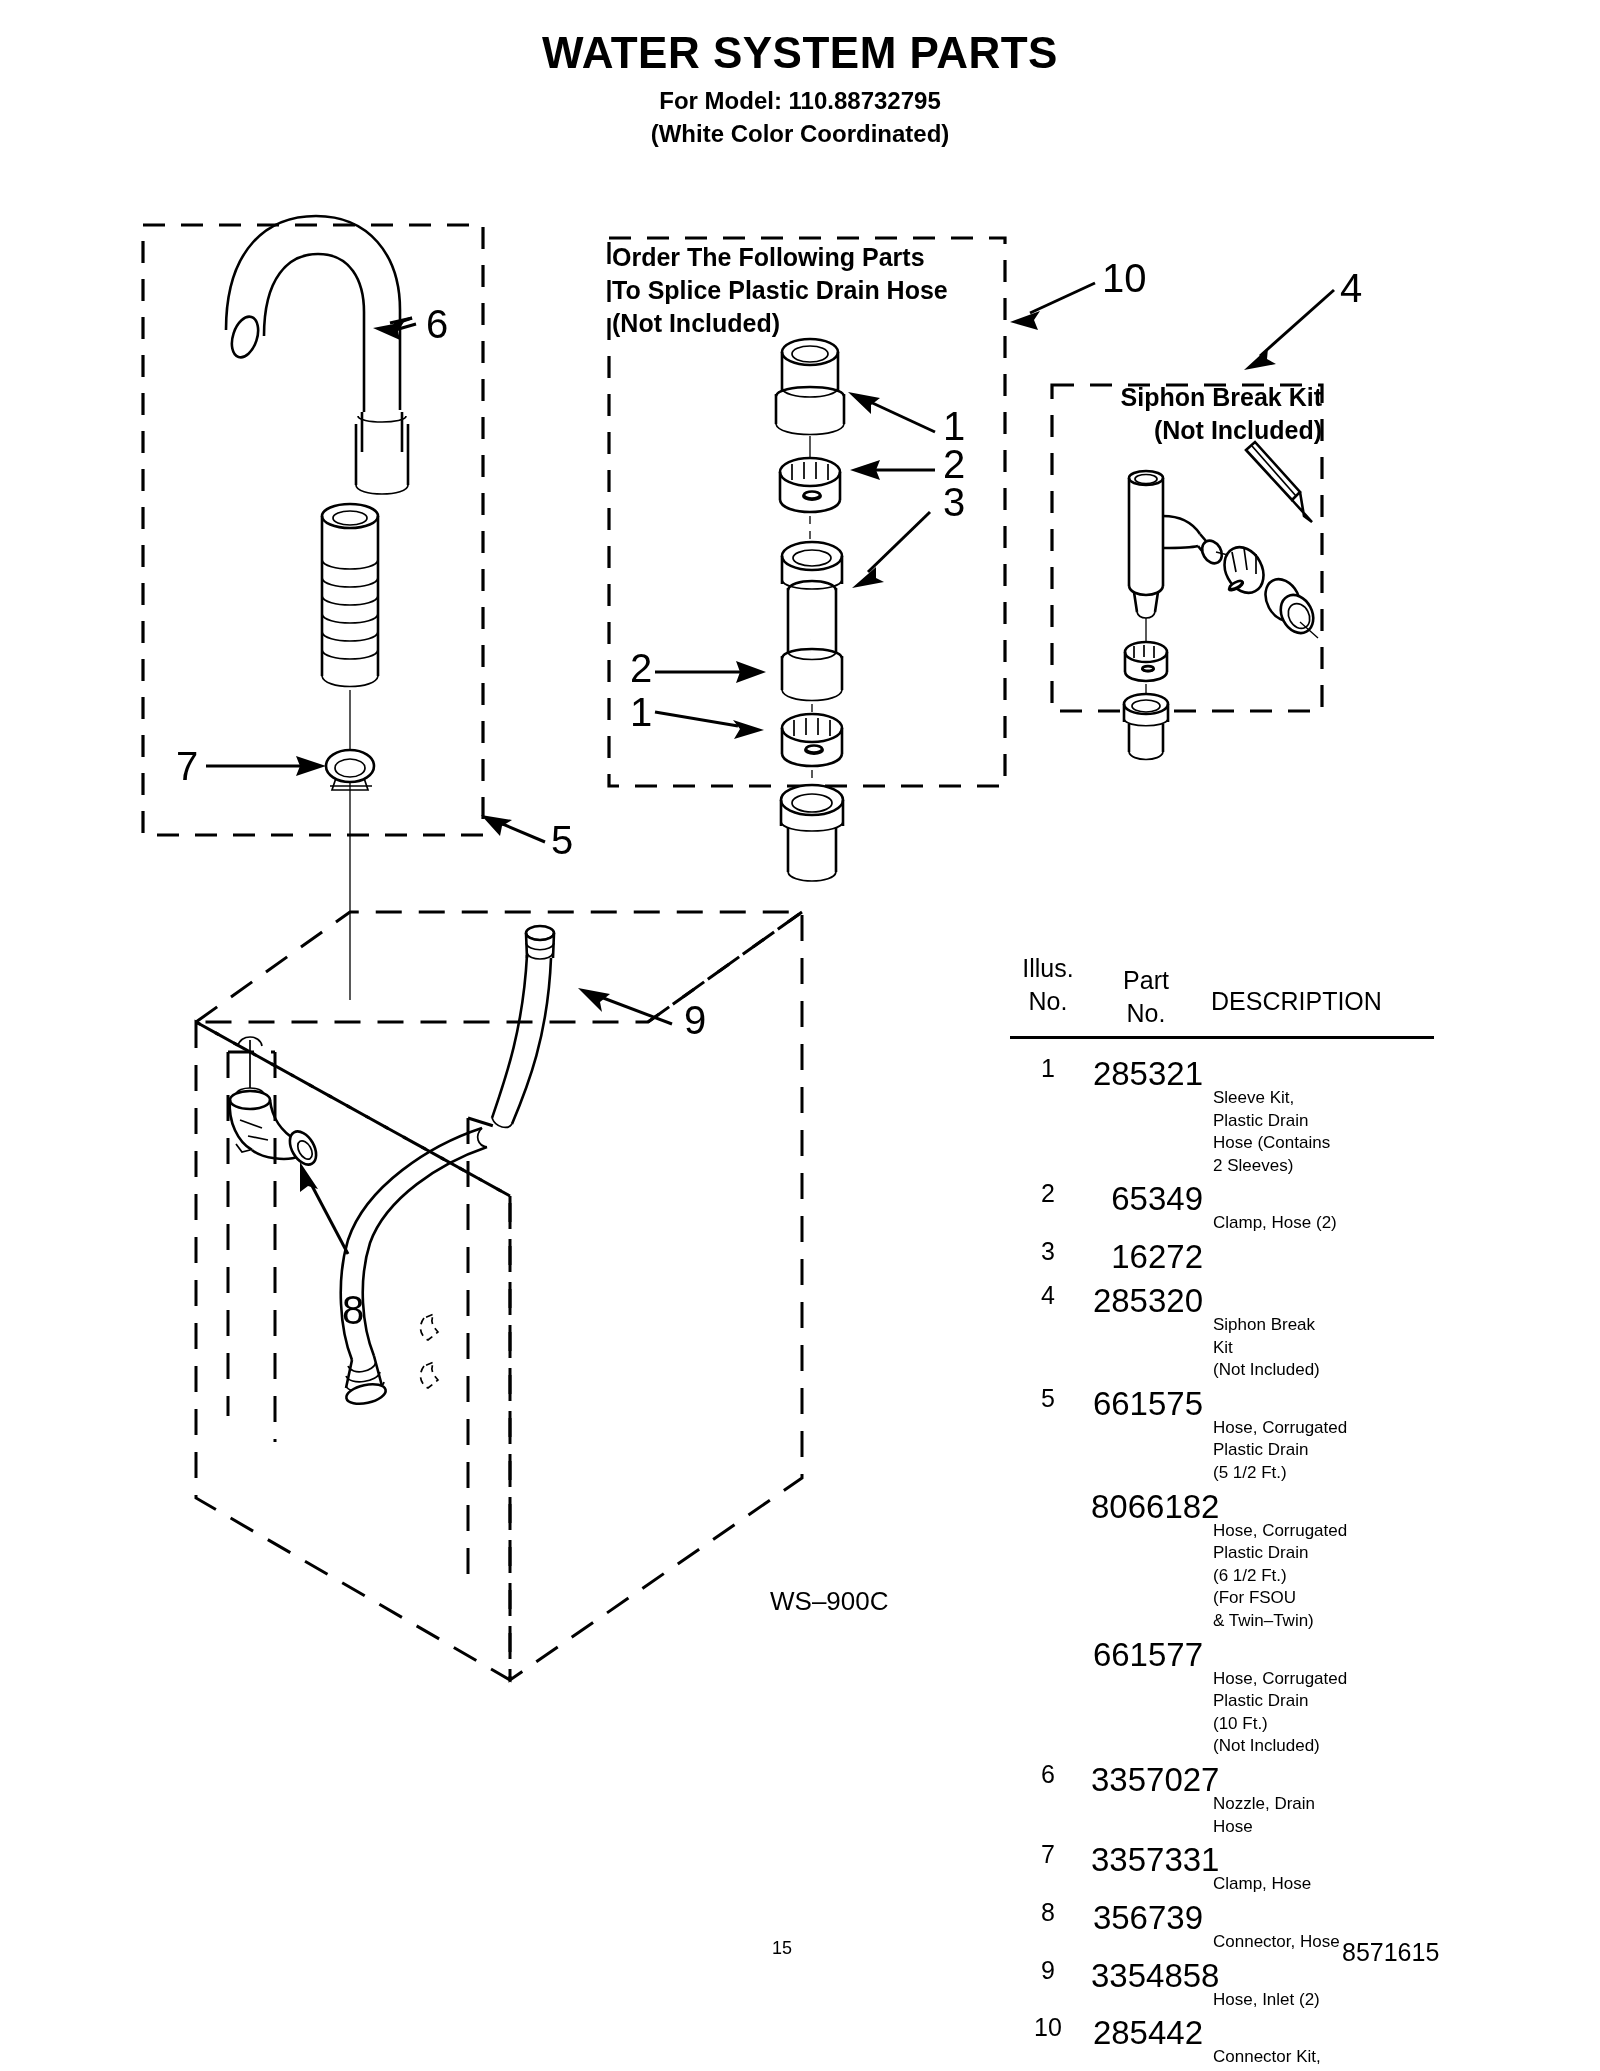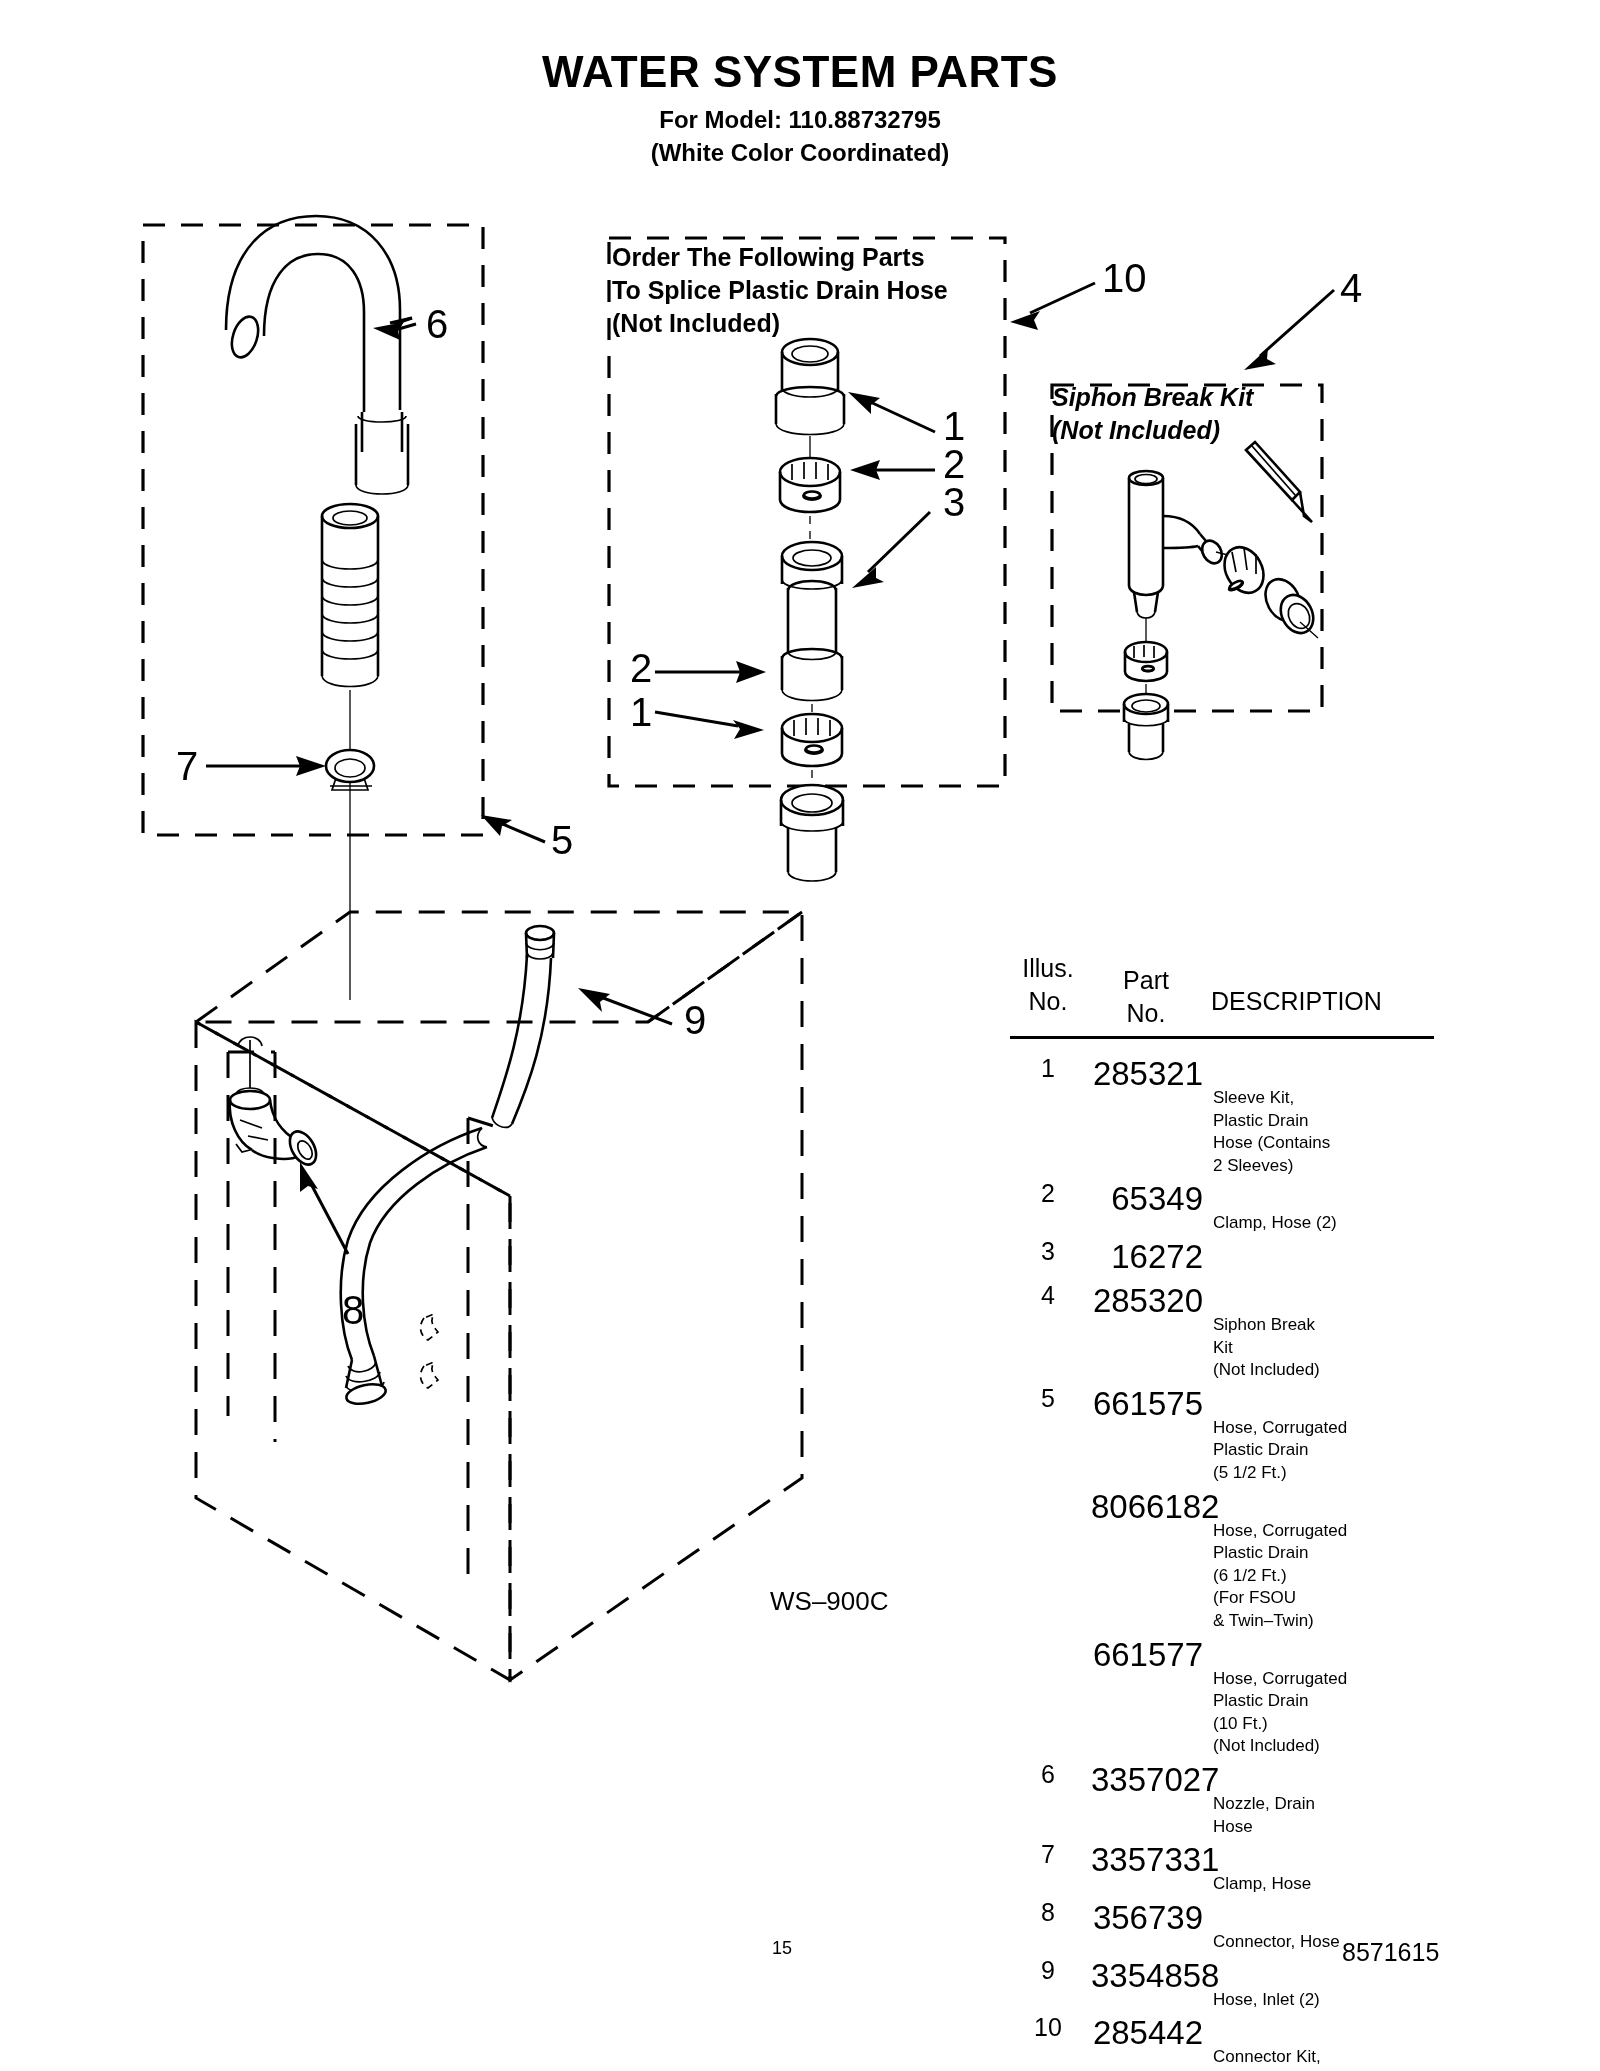--- a/index.html
+++ b/index.html
@@ -20,21 +20,21 @@
     overflow: hidden;
   }
 
   
   .header { position: absolute; left: 0; top: 0; width: 1600px; text-align: center; }
   .title {
     font-size: 44px;
     font-weight: bold;
     letter-spacing: 0.5px;
     margin: 0;
-    padding-top: 49px;
+    padding-top: 30px;
     line-height: 1.05;
   }
   .subtitle {
     font-size: 24px;
     font-weight: bold;
     margin: 0;
     padding-top: 10px;
     line-height: 1.25;
   }
   .subtitle2 {
@@ -70,21 +70,21 @@
   }
 
   
   .boxcap {
     position: absolute;
     font-size: 25px;
     font-weight: bold;
     line-height: 1.32;
     white-space: pre-line;
   }
-  .boxcap-c { text-align: left; font-style: italic; }
+  .boxcap-c { text-align: right; }
 
   
   #parts-table {
     position: absolute;
     left: 1005px;
     top: 952px;
     width: 440px;
     font-size: 25px;
     line-height: 1.0;
   }

